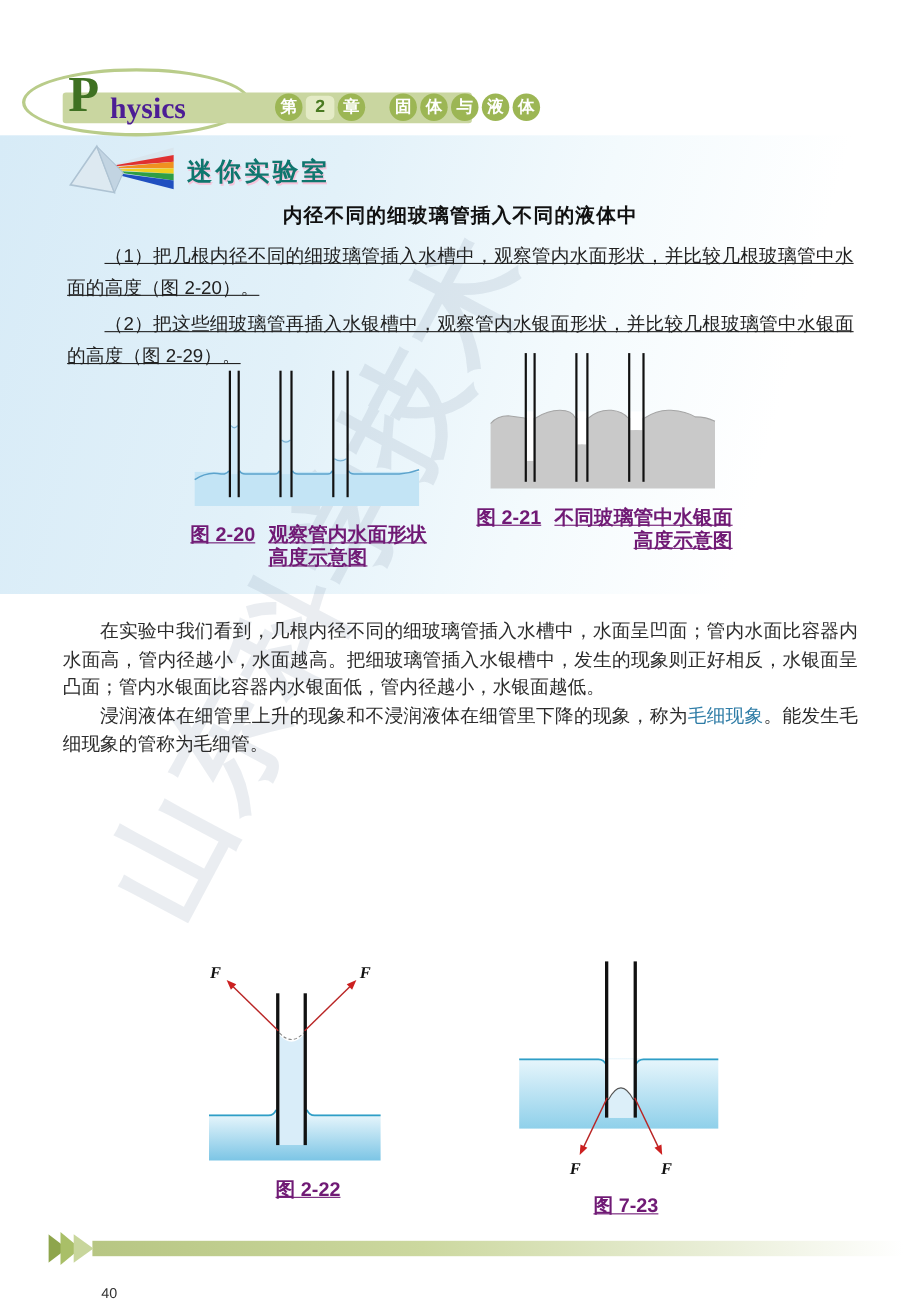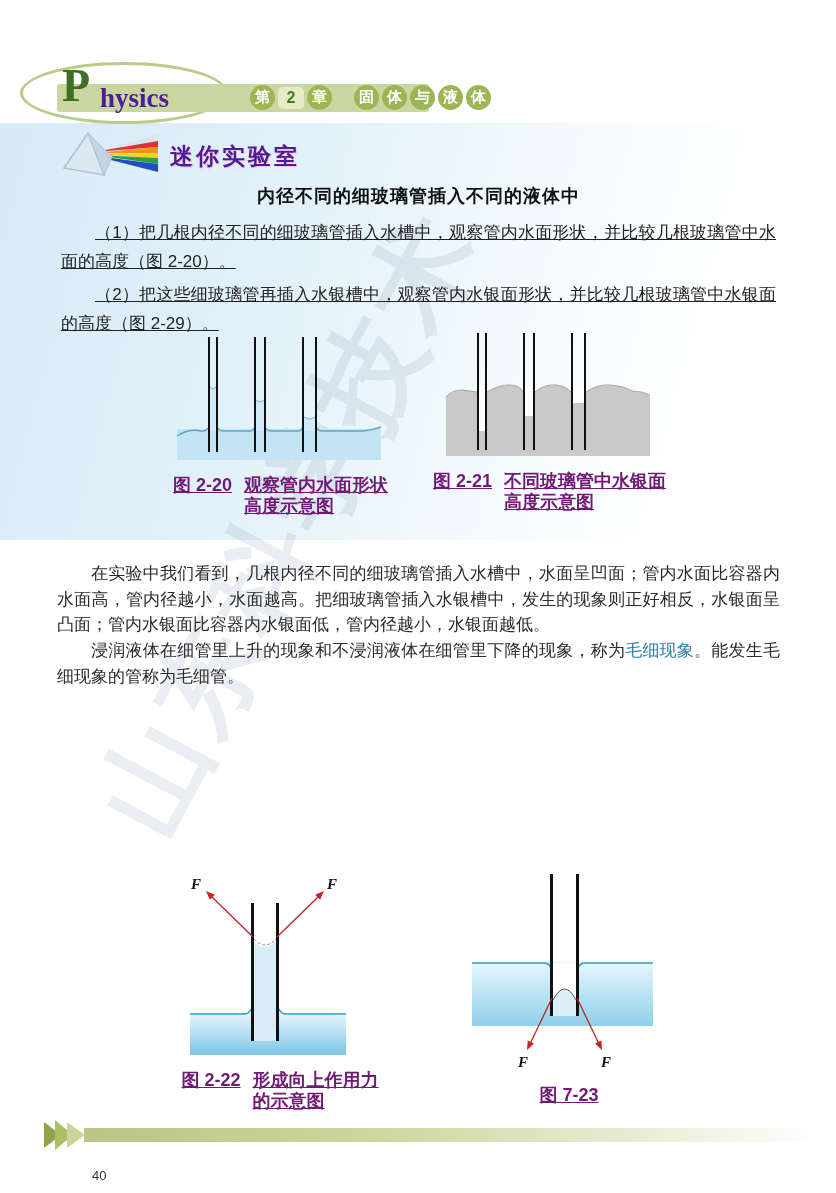--- a/index.html
+++ b/index.html
@@ -19,34 +19,34 @@
   .chapter-badges{position:absolute;left:250px;top:85px;z-index:3;display:flex;align-items:center;gap:3px;}
   .badge-circle{width:25px;height:25px;border-radius:50%;background:#9cb654;color:#ffffff;
     display:inline-flex;align-items:center;justify-content:center;font-size:15px;font-weight:bold;}
   .badge-num{min-width:20px;height:22px;border-radius:5px;background:#e4ebc6;color:#4a7a22;
     display:inline-flex;align-items:center;justify-content:center;font-size:16px;font-weight:bold;padding:0 3px;}
   .badge-gap{width:16px;}
   
   .minilab-panel{position:absolute;left:0;top:123px;width:800px;height:417px;z-index:0;
     background:linear-gradient(105deg,#d7ebf7 0%,#e2f1f9 35%,#f3fafd 62%,#ffffff 85%);}
   .minilab-header{position:absolute;left:58px;top:128px;display:flex;align-items:center;gap:12px;z-index:2;}
-  .minilab-label{font-size:23px;font-weight:bold;color:#4c1d95;letter-spacing:3px;
+  .minilab-label{font-size:23px;font-weight:bold;color:#0f766e;letter-spacing:3px;
     text-shadow:1px 1px 0 #f6c3da;}
   .exp-title{position:absolute;left:57px;top:184px;width:723px;text-align:center;
     font-size:18px;font-weight:bold;color:#111;z-index:2;letter-spacing:1px;}
   .exp-steps{position:absolute;left:57px;top:214px;width:723px;z-index:2;
     font-size:17px;line-height:29px;text-align:justify;color:#222;}
   .exp-steps p{margin:4px;text-indent:2em;text-decoration:underline;}
   
   .figure-block{position:absolute;z-index:2;}
   .fig-caption{display:flex;justify-content:center;gap:12px;margin-top:8px;
     font-size:18px;font-weight:bold;color:#701a75;line-height:21px;text-decoration:underline;}
   .fig-caption .cap-label{white-space:nowrap;}
   .fig20-block{left:163px;top:333px;width:235px;}
-  .fig21-block{left:432px;top:329px;width:235px;}
+  .fig21-block{left:432px;top:317px;width:235px;text-align:right;}
   .fig22-block{left:150px;top:873px;width:260px;}
   .fig23-block{left:439px;top:868px;width:260px;}
   
   .watermark{position:absolute;left:-40px;top:470px;width:640px;z-index:1;
     transform:rotate(-62deg);transform-origin:50% 50%;
     font-size:108px;font-weight:bold;color:rgba(122,143,166,0.16);
     white-space:nowrap;pointer-events:none;letter-spacing:6px;}
   
   .body-text{position:absolute;left:57px;top:561px;width:723px;z-index:2;
     font-size:17px;line-height:25.7px;text-align:justify;color:#2b2b2b;}
@@ -185,24 +185,20 @@
       <rect x="126" y="30" width="3" height="138" fill="#111"></rect>
       <line x1="103" y1="64" x2="62" y2="24" stroke="#b92525" stroke-width="1.3"></line>
       <polygon points="56,18 64.8,21.8 59.9,26.8" fill="#cc2020"></polygon>
       <line x1="127" y1="64" x2="168" y2="24" stroke="#b92525" stroke-width="1.3"></line>
       <polygon points="174,18 170.1,26.8 165.2,21.8" fill="#cc2020"></polygon>
       <text class="flabel" x="46" y="16" text-anchor="middle">F</text>
       <text class="flabel" x="182" y="16" text-anchor="middle">F</text>
     </svg>
     <div class="fig-caption">
       <span class="cap-label">图 2-22</span>
-      <span>
-        <div>形成向上作用力</div>
-        <div>的示意图</div>
-      </span>
     </div>
   </div>
 
   <div class="figure-block fig23-block">
     <svg width="260" height="205" viewBox="0 0 260 205">
       <defs>
         <linearGradient id="wg23" x1="0" y1="0" x2="0" y2="1">
           <stop offset="0" stop-color="#e8f6fc"></stop>
             <stop offset="1" stop-color="#8fd0ea"></stop>
         </linearGradient>

